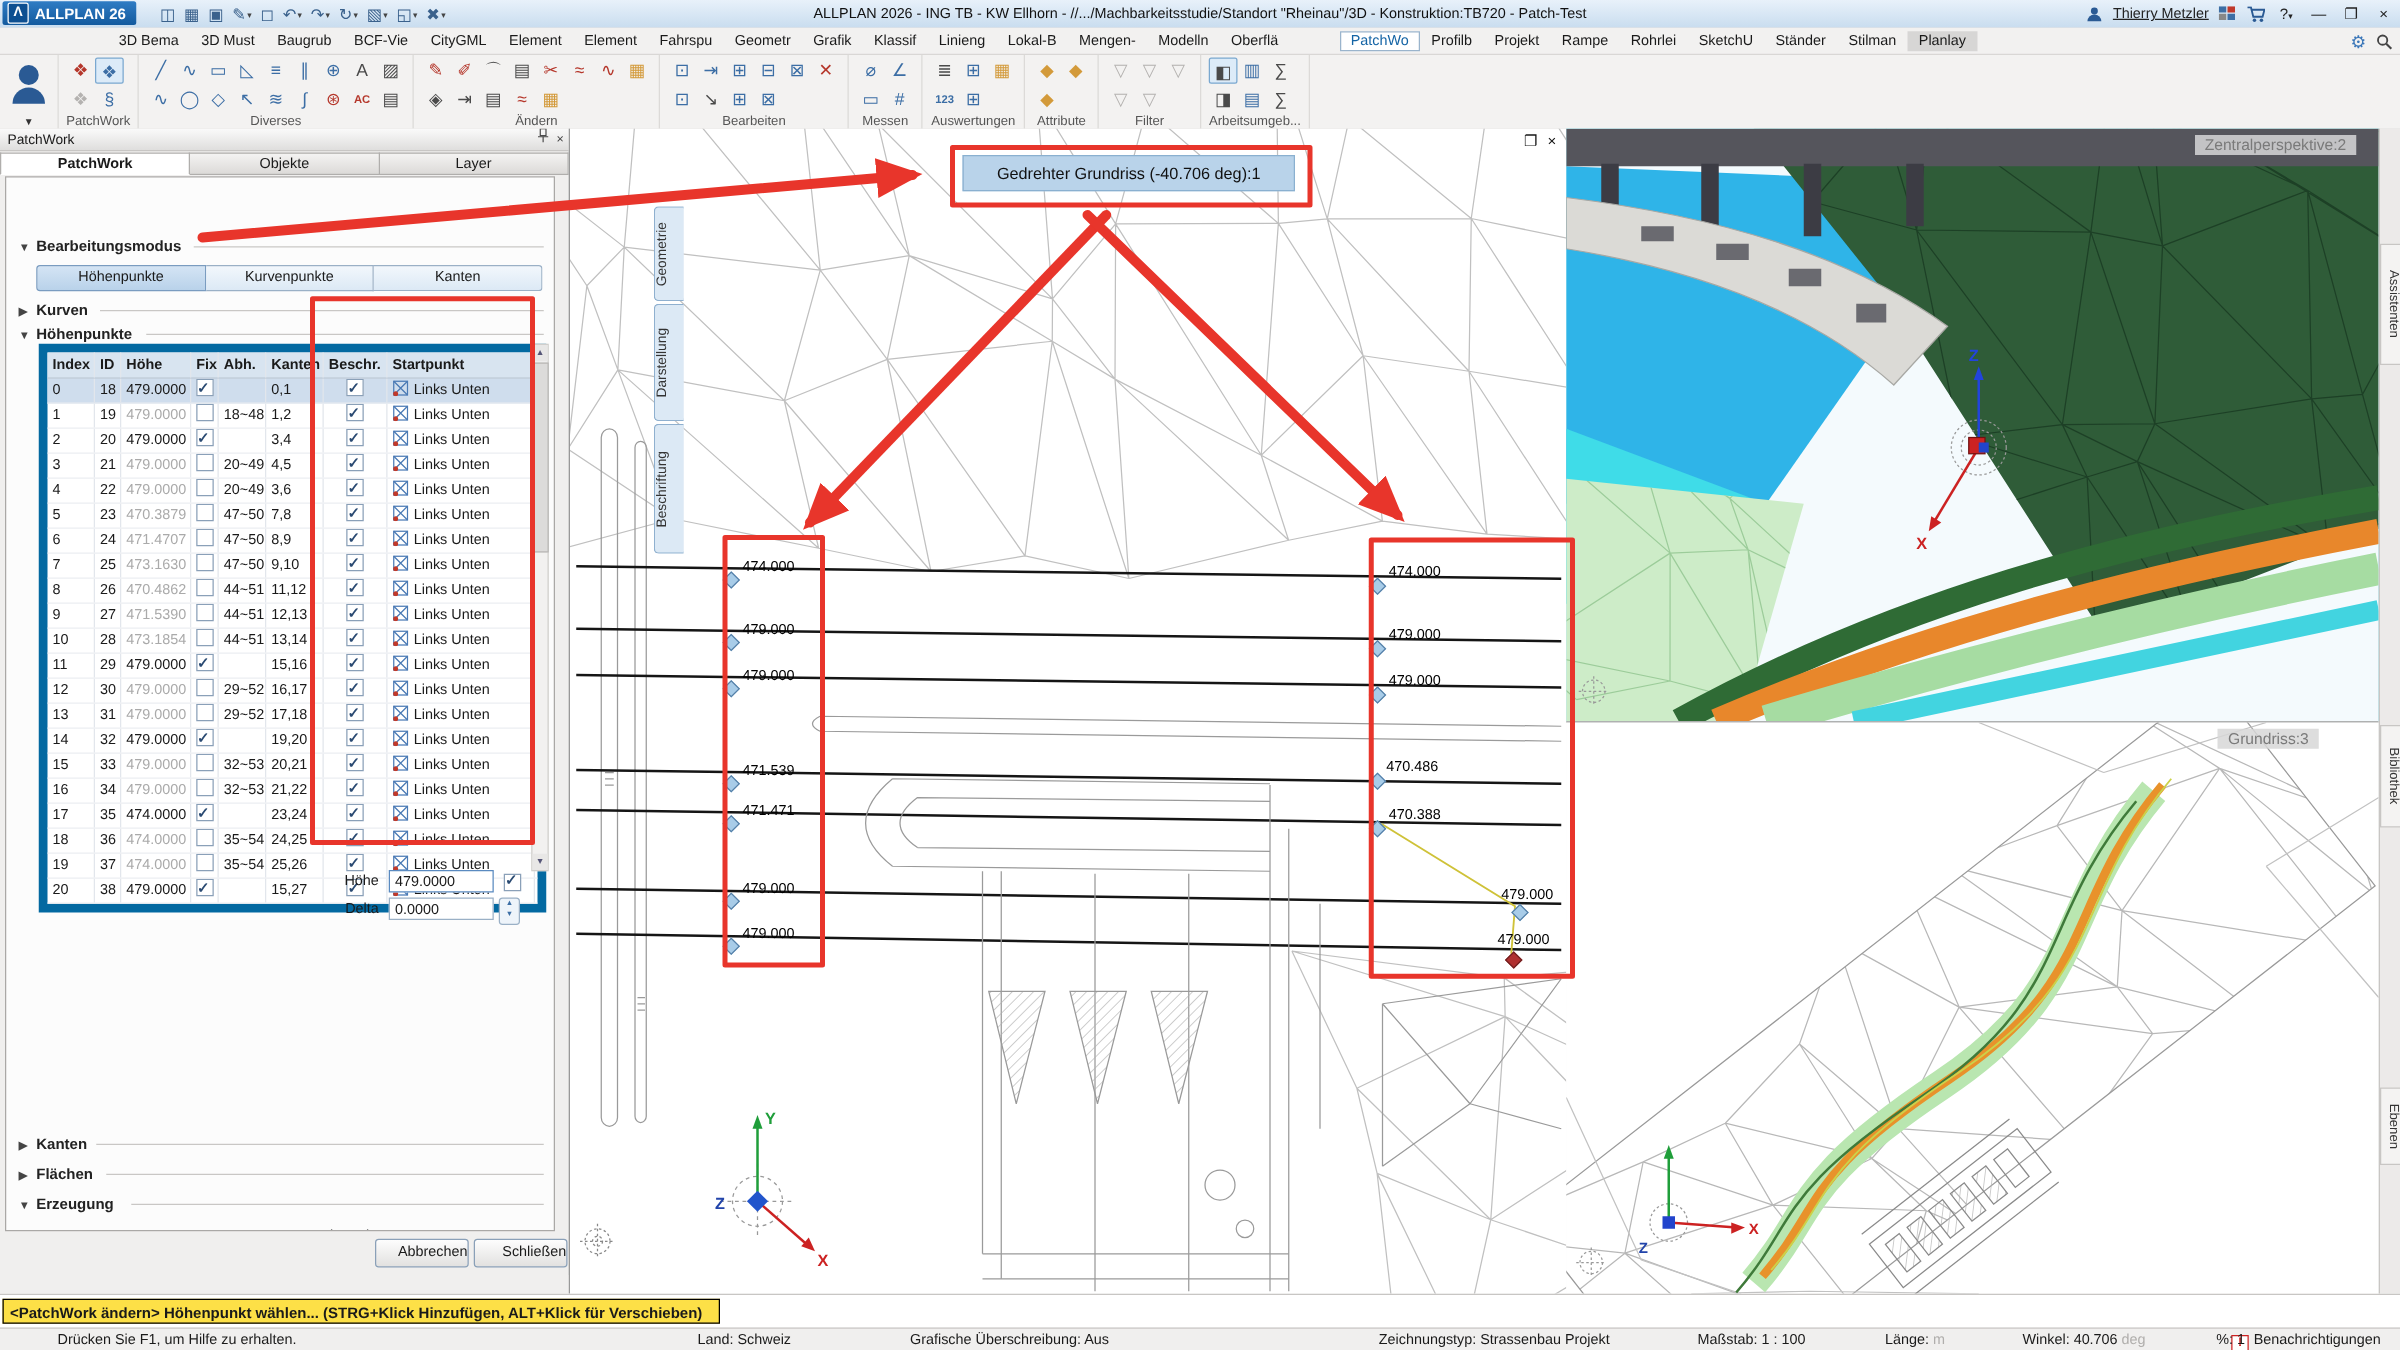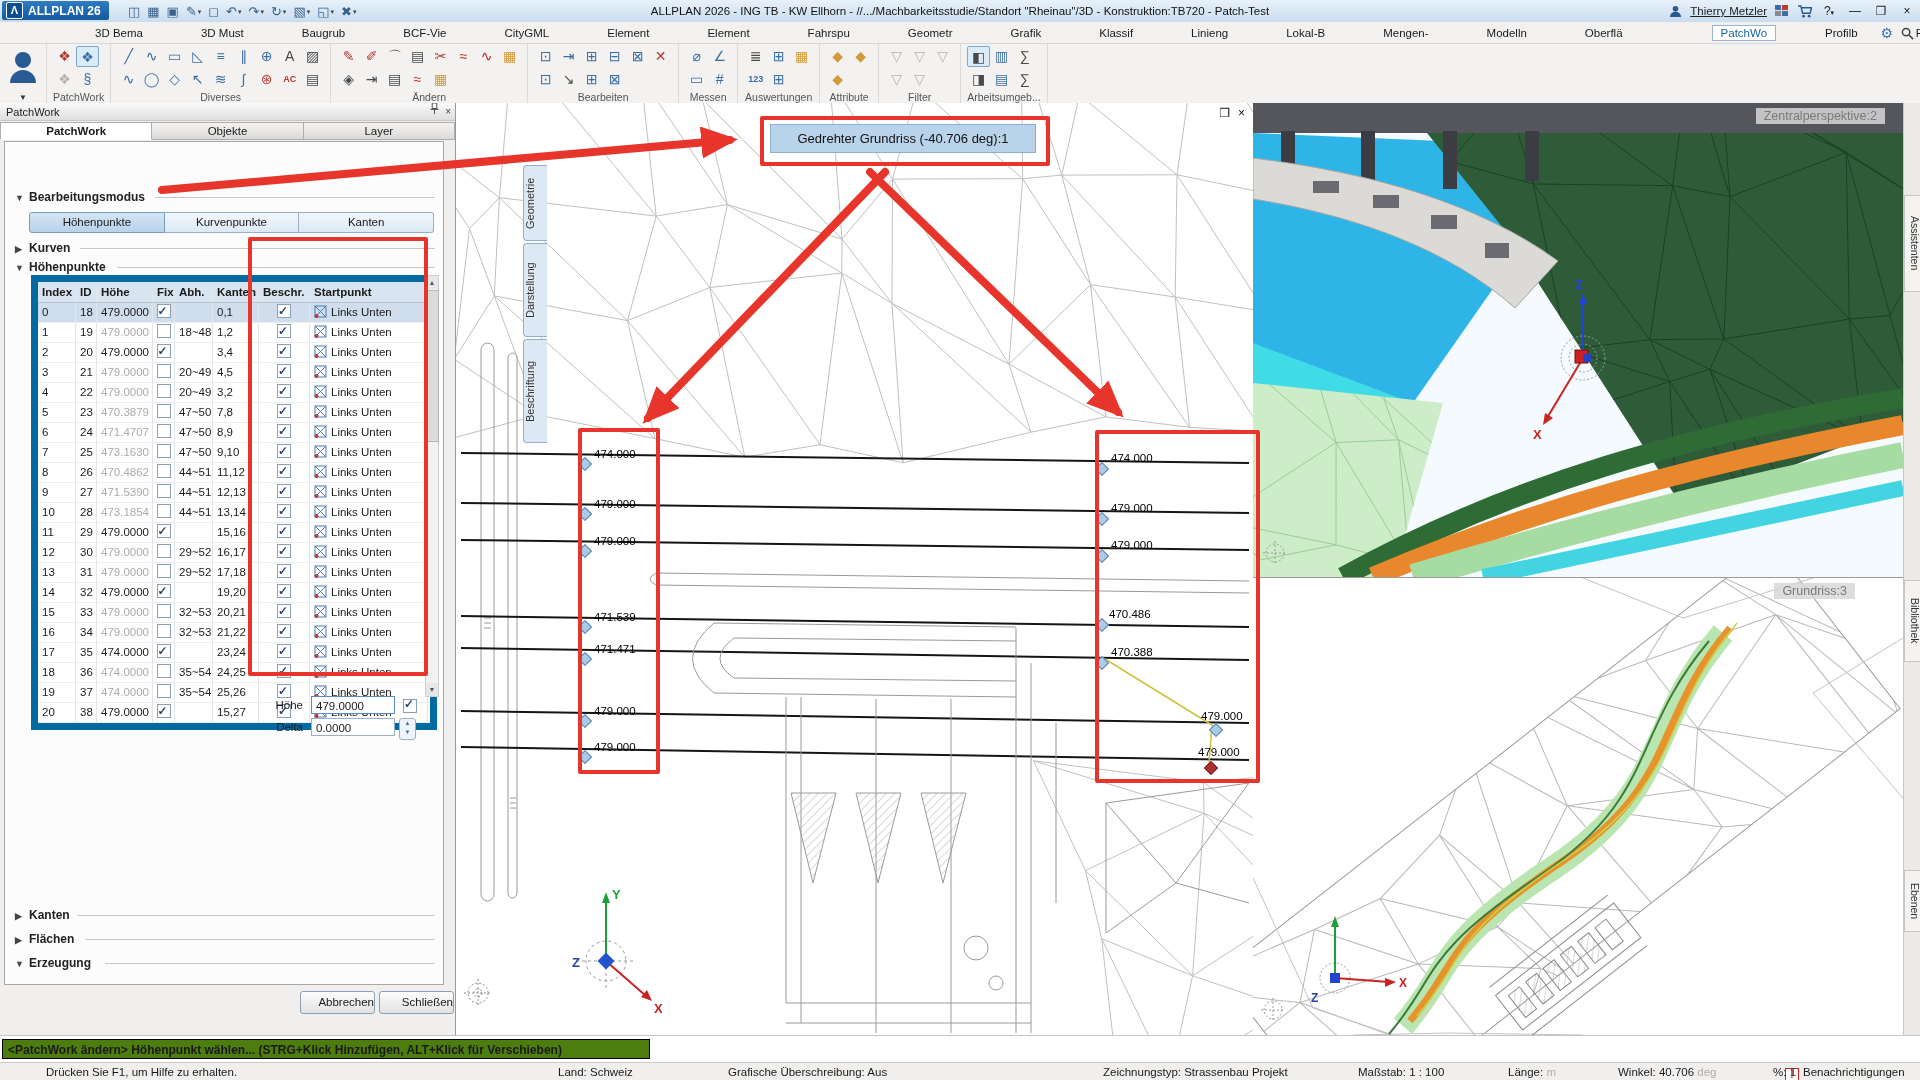--- a/index.html
+++ b/index.html
@@ -16,21 +16,21 @@
   #qat{position:absolute;left:128px;top:0;height:22px;display:flex;align-items:center;gap:7px;color:#3a618c;font-size:13px;}
   .qi{cursor:default;}
   .qi .dd{font-size:7px;color:#444;margin-left:1px;vertical-align:2px;}
   #titletext{position:absolute;left:0;top:0;width:1920px;height:22px;text-align:center;
     line-height:22px;font-size:11.5px;color:#111;pointer-events:none;}
   #titleright{position:absolute;right:4px;top:0;height:22px;display:flex;align-items:center;gap:8px;}
   #username{font-size:11.5px;color:#222;text-decoration:underline;}
   .winbtn{font-size:12px;color:#222;width:18px;text-align:center;}
   
   #menubar{position:absolute;left:0;top:22px;width:1920px;height:22px;background:#f2f1f0;
-    border-bottom:1px solid #d9d7d5;display:flex;align-items:center;padding-left:86px;box-sizing:border-box;gap:40px;}
+    border-bottom:1px solid #d9d7d5;display:flex;align-items:center;padding-left:86px;box-sizing:border-box;}
   .mitem{padding:2px 9px;font-size:11.5px;color:#1a1a1a;white-space:nowrap;}
   .mitem.active{color:#1464a5;background:#fff;border:1px solid #9ab4cc;padding:1px 8px;margin-left:40px;}
   .mitem.pressed{background:#d7d6d5;}
   #menuright{position:absolute;right:6px;top:22px;height:22px;display:flex;align-items:center;gap:8px;}
   
   #ribbon{position:absolute;left:0;top:44px;width:1920px;height:59px;background:#f3f2f1;border-bottom:1px solid #cfcdcb;}
   #avatarcol{position:absolute;left:0;top:0;width:46px;height:59px;border-right:1px solid #dddbd9;text-align:center;}
   #avatarcol .dd{position:absolute;left:50%;bottom:1px;transform:translateX(-50%);font-size:8px;color:#333;}
   #ribbon-groups{position:absolute;left:47px;top:0;display:flex;height:59px;}
   .rgroup{display:flex;flex-direction:column;border-right:1px solid #dcdad8;padding:1px 6px 0 6px;}
@@ -104,22 +104,22 @@
   #vp3d{position:absolute;left:1253px;top:103px;width:650px;height:474px;background:#eef6fb;
     outline:2px solid #49c8d8;outline-offset:-2px;}
   #vpplan{position:absolute;left:1253px;top:577px;width:650px;height:458px;background:#fff;border-top:1px solid #999;box-sizing:border-box;}
   .vplabel{position:absolute;top:5px;right:18px;background:rgba(215,215,215,.85);color:#7a7a7a;
     font-size:12.5px;padding:1px 8px;z-index:5;}
   
   .redbox{position:absolute;border:4px solid #e8352b;border-radius:2px;z-index:40;pointer-events:none;}
   #arrows{position:absolute;left:0;top:0;width:1920px;height:1080px;z-index:41;pointer-events:none;}
   
   #promptrow{position:absolute;left:0;top:1035px;width:1920px;height:27px;background:#fff;border-top:1px solid #c8c6c4;}
-  #promptbox{position:absolute;left:2px;top:3px;width:648px;height:20px;border:1px solid #000;
-    font-size:12px;font-weight:bold;line-height:20px;padding-left:5px;background:#4d7c0f;box-sizing:border-box;}
+  #promptbox{position:absolute;left:2px;top:3px;width:574px;height:20px;border:1px solid #000;
+    font-size:12px;font-weight:bold;line-height:20px;padding-left:5px;background:#fde047;box-sizing:border-box;}
   #statusbar{position:absolute;left:0;top:1062px;width:1920px;height:18px;background:#f0efee;border-top:1px solid #cac8c6;font-size:11.5px;}
   .sitem{position:absolute;top:0;height:30px;line-height:18px;white-space:nowrap;padding-left:38px;}
   .sitem .dim{color:#b0aeac;}
   #notif{position:absolute;left:1785px;top:0;height:18px;line-height:18px;}
   #notif .ic{display:inline-block;width:12px;height:12px;background:#fff;border:1px solid #cc2222;color:#cc2222;
     font-size:10px;line-height:12px;text-align:center;font-weight:bold;vertical-align:-2px;margin-right:4px;}
 </style>
 </head>
 <body>
 
@@ -446,21 +446,21 @@
                   <path d="M1,1L12,12M12,1L1,12" stroke="#4a7ab5" fill="none"></path>
                   <circle cx="2.5" cy="11" r="2" fill="#c0392b"></circle>
                 </svg></span><span>Links Unten</span></div>
           </div>
           <div class="trow">
             <div class="tc">4</div>
             <div class="tc">22</div>
             <div class="tc gray">479.0000</div>
             <div class="tc ctr"><span class="cb"></span></div>
             <div class="tc">20~49</div>
-            <div class="tc">3,2</div>
+            <div class="tc">3,6</div>
             <div class="tc ctr"><span class="cb checked"></span></div>
             <div class="tc"><span class="spicon"><svg width="13" height="13">
                   <rect x="1" y="1" width="11" height="11" fill="none" stroke="#4a7ab5"></rect>
                   <path d="M1,1L12,12M12,1L1,12" stroke="#4a7ab5" fill="none"></path>
                   <circle cx="2.5" cy="11" r="2" fill="#c0392b"></circle>
                 </svg></span><span>Links Unten</span></div>
           </div>
           <div class="trow">
             <div class="tc">5</div>
             <div class="tc">23</div>

